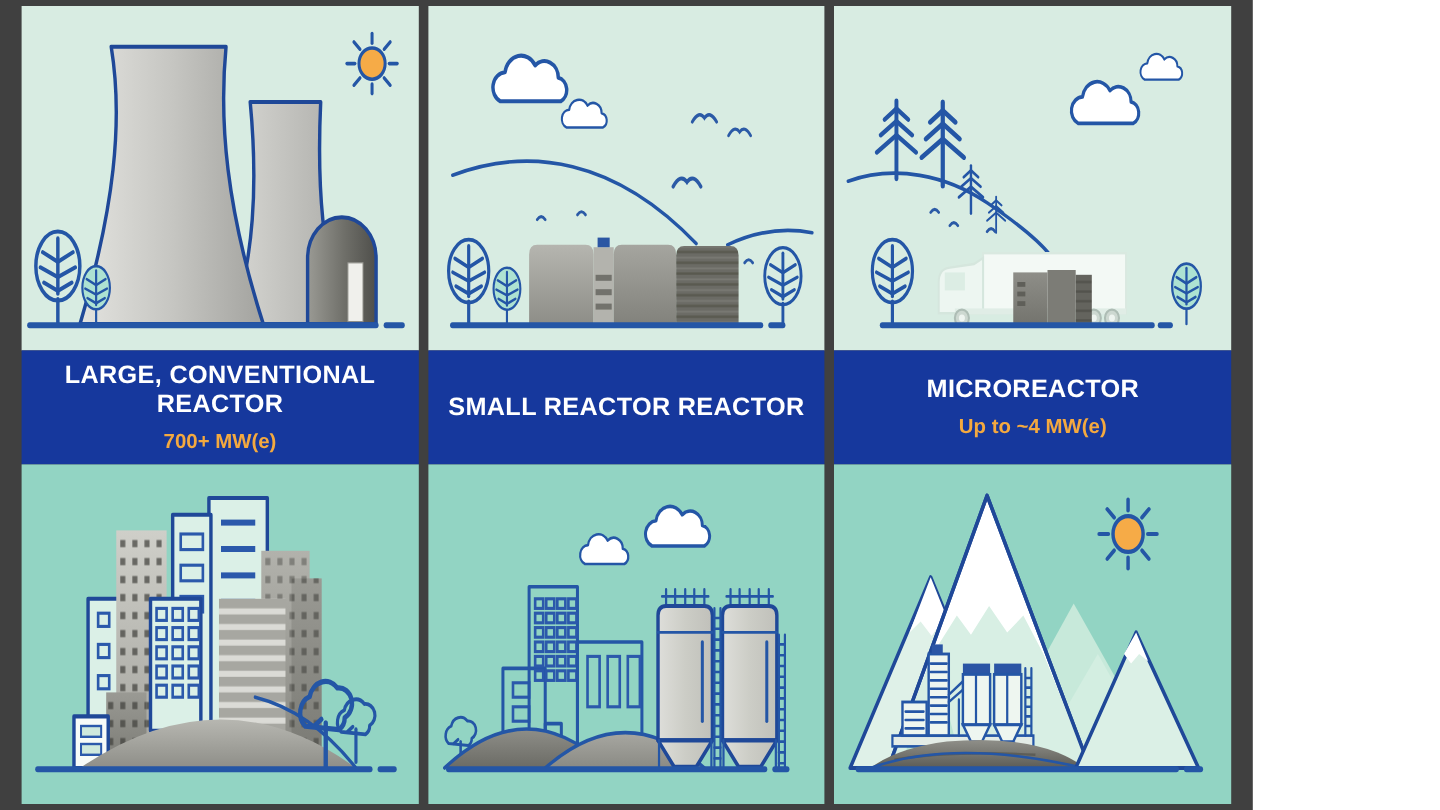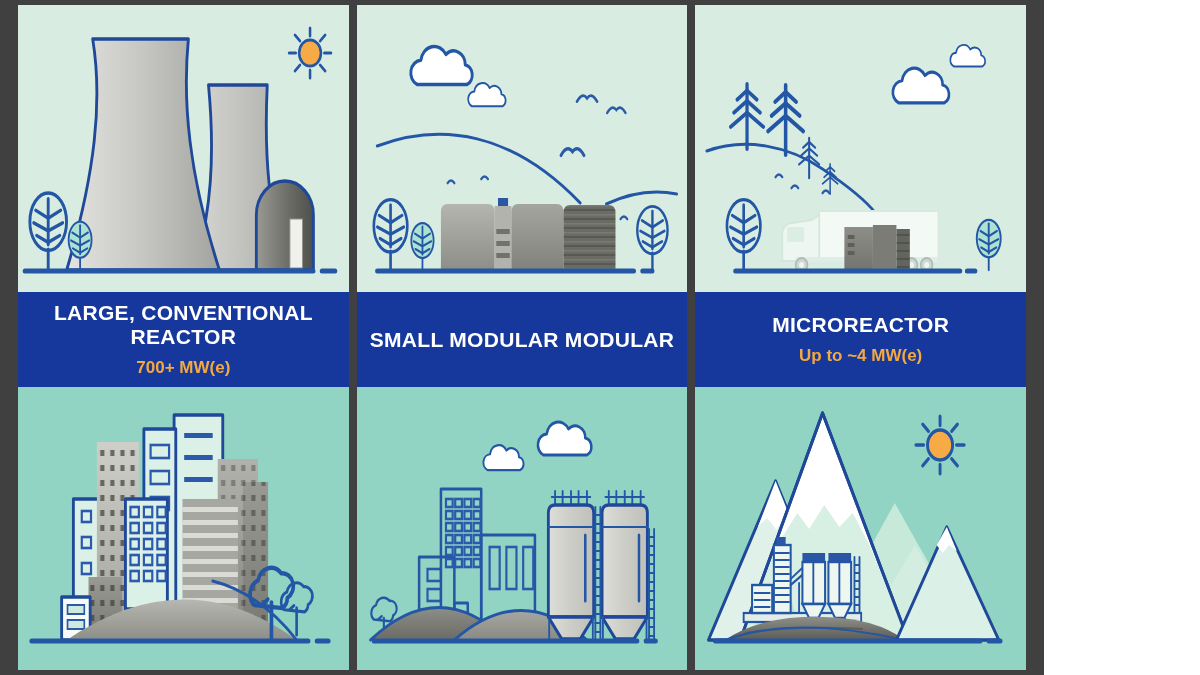--- a/index.html
+++ b/index.html
@@ -274,21 +274,21 @@
             <use href="#sym-tree-fill" transform="translate(78,265) scale(0.7)"></use>
           </g>
         <g>
             <use href="#sym-tree" transform="translate(352,265) scale(0.95)"></use>
           </g>
         <path class="ground" d="M24,266 H330"></path>
         <path class="ground" d="M340,266 h12"></path>
       </svg>
     </div>
     <div class="banner">
-      <div class="title">SMALL MODULAR MODULAR</div>
+      <div class="title">SMALL REACTOR REACTOR</div>
     </div>
     <div class="scene scene-bottom">
       <svg class="scene-svg" viewBox="0 0 394 283" preserveAspectRatio="none">
         <defs>
           <linearGradient id="b2m1" x1="0" y1="0" x2="0" y2="1">
               <stop offset="0" stop-color="#8e8e88"></stop>
               <stop offset="1" stop-color="#6b6b65"></stop>
             </linearGradient>
           <linearGradient id="b2m2" x1="0" y1="0" x2="0" y2="1">
               <stop offset="0" stop-color="#a7a7a1"></stop>

